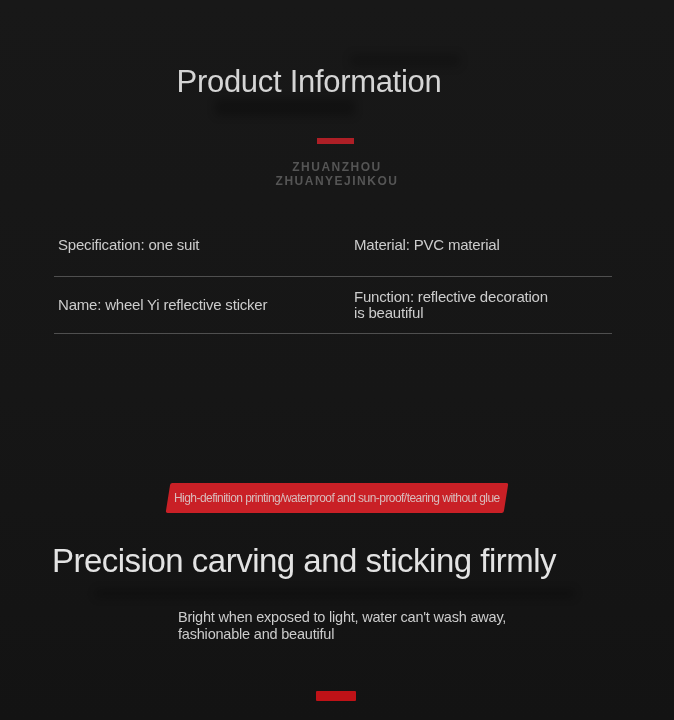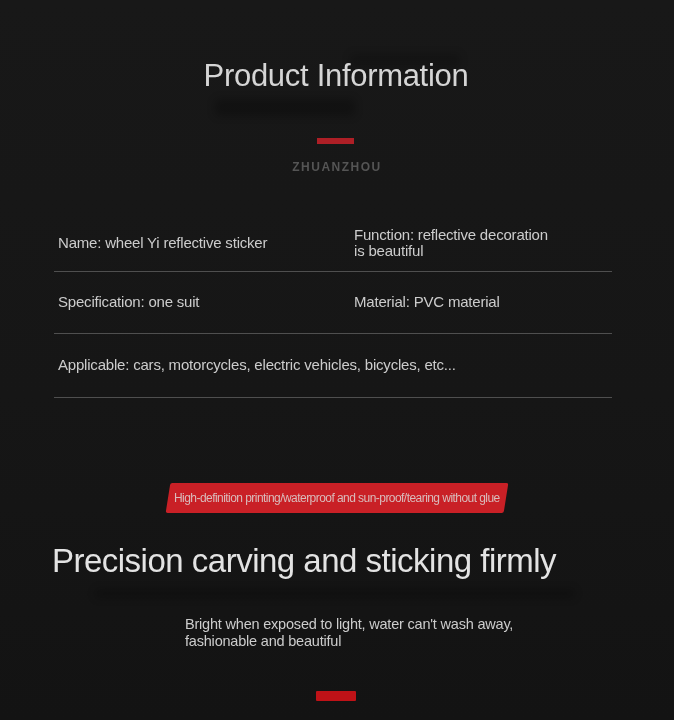--- a/index.html
+++ b/index.html
@@ -14,25 +14,24 @@
     -webkit-font-smoothing: antialiased;
   }
 
   
   .ghost { position: absolute; background: rgba(0,0,0,0.32); filter: blur(4px); border-radius: 3px; }
   .ghost-1 { left: 350px; top: 54px;  width: 110px; height: 13px; opacity: .6; }
   .ghost-2 { left: 215px; top: 99px;  width: 140px; height: 17px; opacity: .8; }
   .ghost-3 { left: 95px;  top: 589px; width: 480px; height: 9px;  opacity: .7; }
 
   .title {
-    position: absolute; left: 0; top: 58px; width: 618px; margin: 0;
+    position: absolute; left: 0; top: 64px; width: 618px; margin: 0;
     text-align: center;
     font-size: 31px; font-weight: 400; letter-spacing: -0.3px;
     color: var(--title-text, #d5d5d5);
-    padding-left: 27px;
   }
   .title-underline {
     position: absolute; left: 317px; top: 138px; width: 37px; height: 6px;
     background: var(--accent-dark-red, #ae1f26);
   }
   .brand {
     position: absolute; left: 0; top: 160px; width: 674px;
     text-align: center;
     font-size: 12px; font-weight: bold; letter-spacing: 1.5px; line-height: 14px;
     color: var(--brand-text, #555555);
@@ -68,21 +67,21 @@
     color: var(--ribbon-text, #d9bcbc);
     font-size: 12px; letter-spacing: -0.55px; white-space: nowrap;
   }
 
   .slogan {
     position: absolute; left: 0; top: 542px; width: 608px; margin: 0;
     text-align: center;
     font-size: 33px; font-weight: 400; letter-spacing: -0.5px;
     color: var(--heading-text, #e3e3e3);
   }
-  .sub { position: absolute; margin: 7px; white-space: pre-line; font-size: 14.5px; line-height: 16.5px; letter-spacing: -0.2px; }
+  .sub { position: absolute; margin: 0; white-space: pre-line; font-size: 14.5px; line-height: 16.5px; letter-spacing: -0.2px; }
   .sub-1 { left: 178px; top: 609px; color: var(--body-text, #c9c9c9); }
   .sub-2 { left: 255px; top: 645px; color: var(--muted-text, #a0a0a0); }
 
   .bottom-bar {
     position: absolute; left: 316px; top: 691px; width: 40px; height: 10px;
     background: var(--accent-bright-red, #bf1217);
     border-radius: 1px;
   }
 </style>
 </head>
@@ -92,34 +91,32 @@
 
   <div class="ghost ghost-1"></div>
   <div class="ghost ghost-2"></div>
   <div class="ghost ghost-3"></div>
 
   <h1 class="title">Product Information</h1>
   <div class="title-underline"></div>
 
   <div class="brand">
     <div>ZHUANZHOU</div>
+    <div>ZHUANYEJINKOU</div>
   </div>
 
   <div class="spec-table">
+    <div class="row row-2">
+      <div class="cell left">Specification: one suit</div>
+      <div class="cell right">Material: PVC material</div>
+    </div>
     <div class="row row-1">
       <div class="cell left">Name: wheel Yi reflective sticker</div>
       <div class="cell right">Function: reflective decoration
 is beautiful</div>
-    </div>
-    <div class="row row-2">
-      <div class="cell left">Specification: one suit</div>
-      <div class="cell right">Material: PVC material</div>
-    </div>
-    <div class="row row-3">
-      <div class="cell full">Applicable: cars, motorcycles, electric vehicles, bicycles, etc...</div>
     </div>
   </div>
 
   <div class="ribbon">
     <span class="ribbon-text">High-definition printing/waterproof and sun-proof/tearing without glue</span>
   </div>
 
   <h2 class="slogan">Precision carving and sticking firmly</h2>
 
   <p class="sub sub-1">Bright when exposed to light, water can't wash away,

